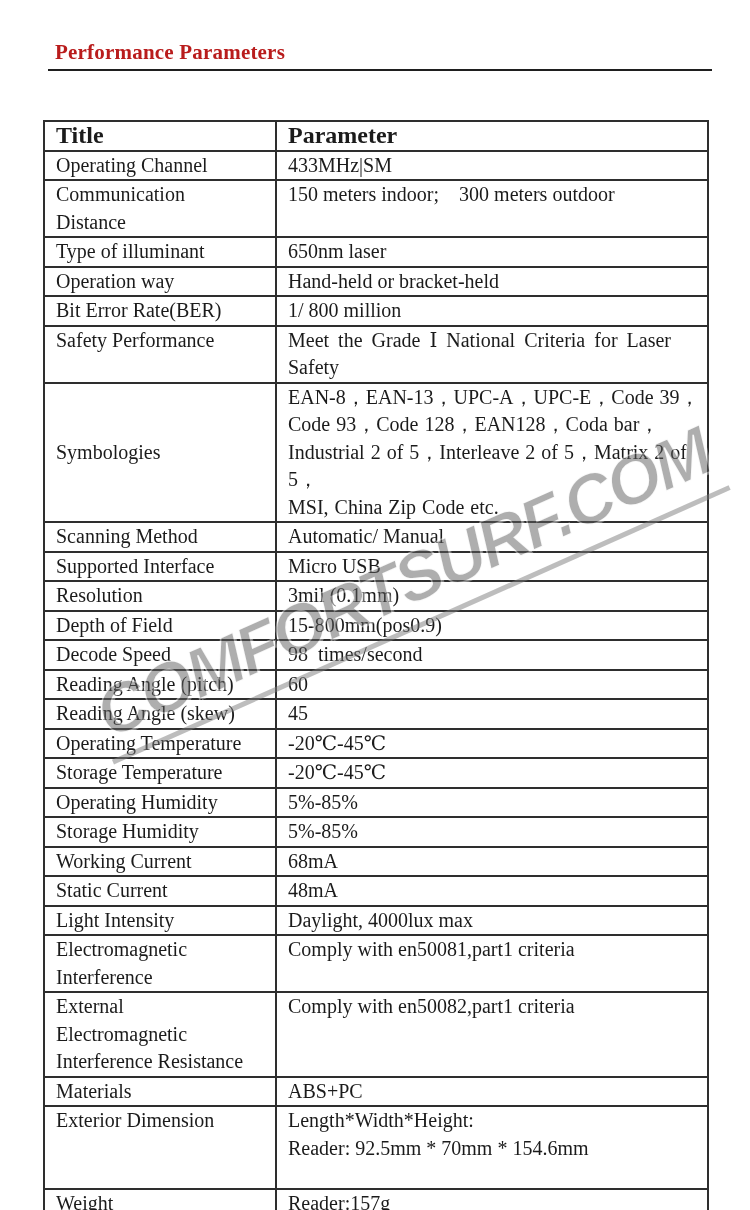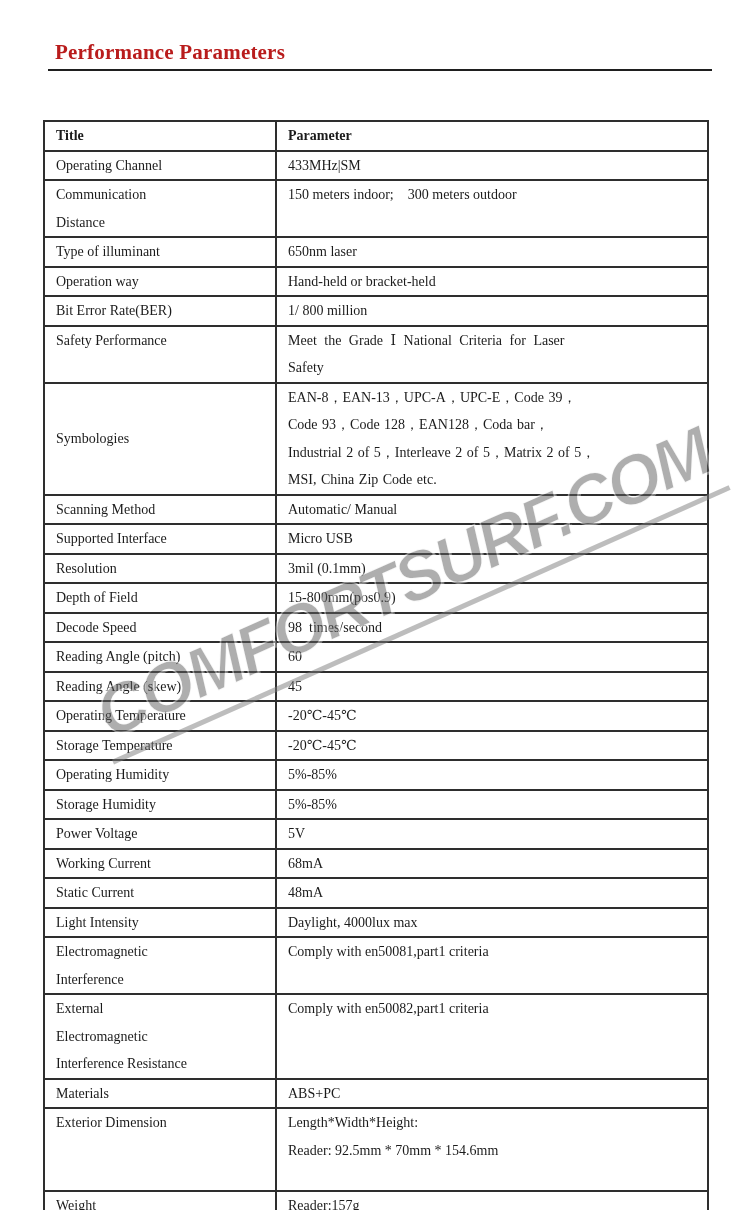--- a/index.html
+++ b/index.html
@@ -36,28 +36,28 @@
     border-collapse: collapse;
     table-layout: fixed;
   }
   table.spec, table.spec th, table.spec td {
     border: 2px solid #2e2e2e;
   }
   table.spec th, table.spec td {
     vertical-align: top;
     text-align: left;
     padding: 0 5px 0 11px;
-    font-size: 14px;
+    font-size: 20px;
     line-height: 27.5px;
     overflow: hidden;
   }
   table.spec th {
     font-weight: bold;
     height: 28px;
-    font-size: 14px;
+    font-size: 24px;
   }
   table.spec td {
     white-space: pre-wrap;
   }
   col.c1 { width: 232px; }
   col.c2 { width: 432px; }
   .watermark {
     position: absolute;
     left: 68px;
     top: 548px;
@@ -173,24 +173,20 @@
       </tr>
       <tr style="height: 27.5px;">
         <td>Operating Humidity</td>
         <td>5%-85%</td>
       </tr>
       <tr style="height: 27.5px; border-radius: 7px;">
         <td>Storage Humidity</td>
         <td>5%-85%</td>
       </tr>
       <tr style="height: 27.5px;">
-        <td>Power Voltage</td>
-        <td>5V</td>
-      </tr>
-      <tr style="height: 27.5px;">
         <td>Working Current</td>
         <td>68mA</td>
       </tr>
       <tr style="height: 27.5px; margin-top: 30px;">
         <td>Static Current</td>
         <td>48mA</td>
       </tr>
       <tr style="height: 27.5px;">
         <td>Light Intensity</td>
         <td>Daylight, 4000lux max</td>

